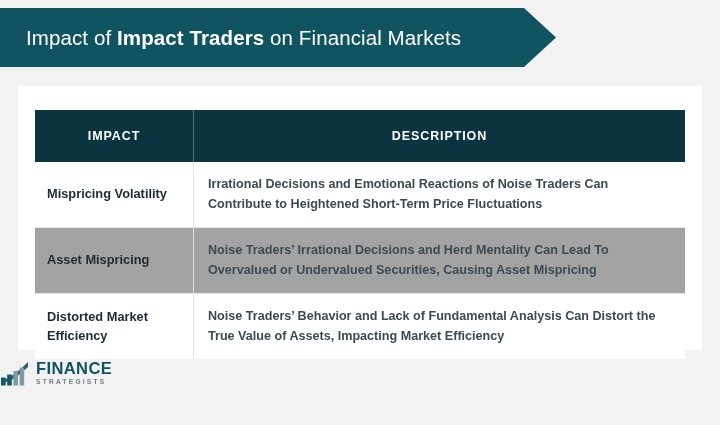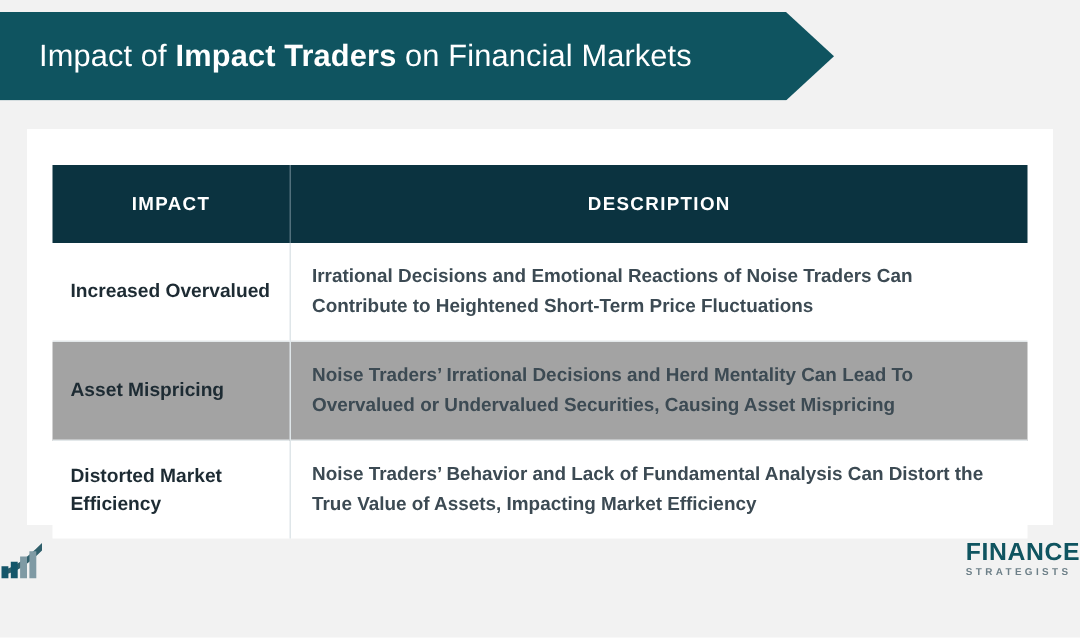--- a/index.html
+++ b/index.html
@@ -113,21 +113,21 @@
   }
 
   
   .logo {
     position: absolute;
     left: 0;
     right: 0;
     top: 360px;
     display: flex;
     align-items: center;
-    justify-content: space-between;
+    justify-content: flex-start;
     gap: 6px;
   }
   .logo-mark {
     display: block;
     width: 30px;
     height: 26px;
   }
   .logo-text {
     display: flex;
     flex-direction: column;
@@ -162,21 +162,21 @@
 
 <table class="table">
   <thead>
     <tr class="thead-row">
       <th class="col-impact">IMPACT</th>
       <th class="col-desc">DESCRIPTION</th>
     </tr>
   </thead>
   <tbody>
     <tr class="row-white">
-      <td class="cell-impact">Increased Overvalued</td>
+      <td class="cell-impact">Mispricing Volatility</td>
       <td class="cell-desc">Irrational Decisions and Emotional Reactions of Noise Traders Can Contribute to Heightened Short-Term Price Fluctuations</td>
     </tr>
     <tr class="row-tint">
       <td class="cell-impact">Asset Mispricing</td>
       <td class="cell-desc">Noise Traders’ Irrational Decisions and Herd Mentality Can Lead To Overvalued or Undervalued Securities, Causing Asset Mispricing</td>
     </tr>
     <tr class="row-white">
       <td class="cell-impact">Distorted Market Efficiency</td>
       <td class="cell-desc">Noise Traders’ Behavior and Lack of Fundamental Analysis Can Distort the True Value of Assets, Impacting Market Efficiency</td>
     </tr>

